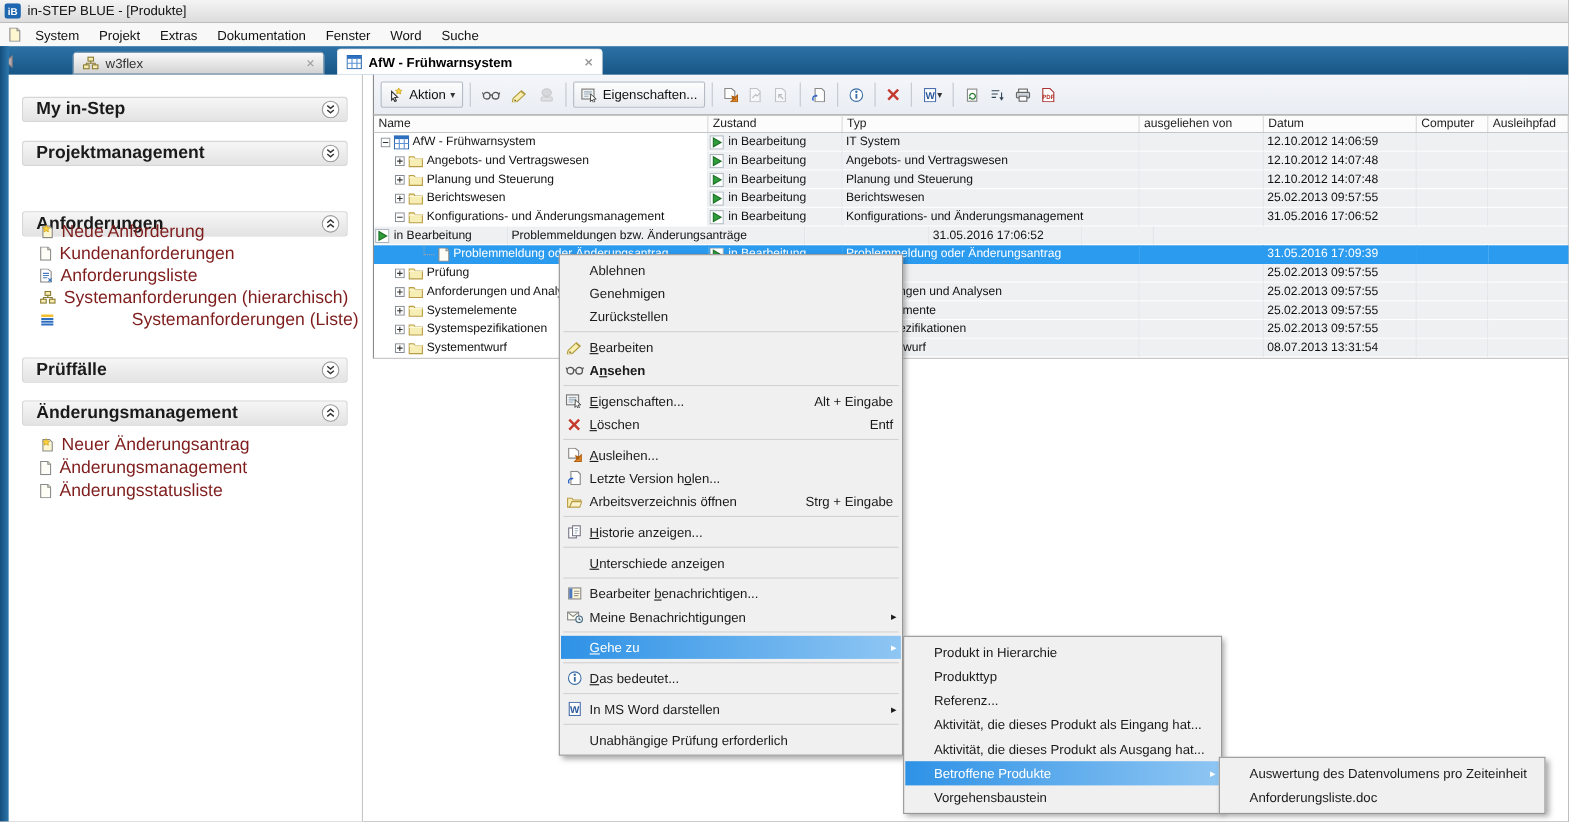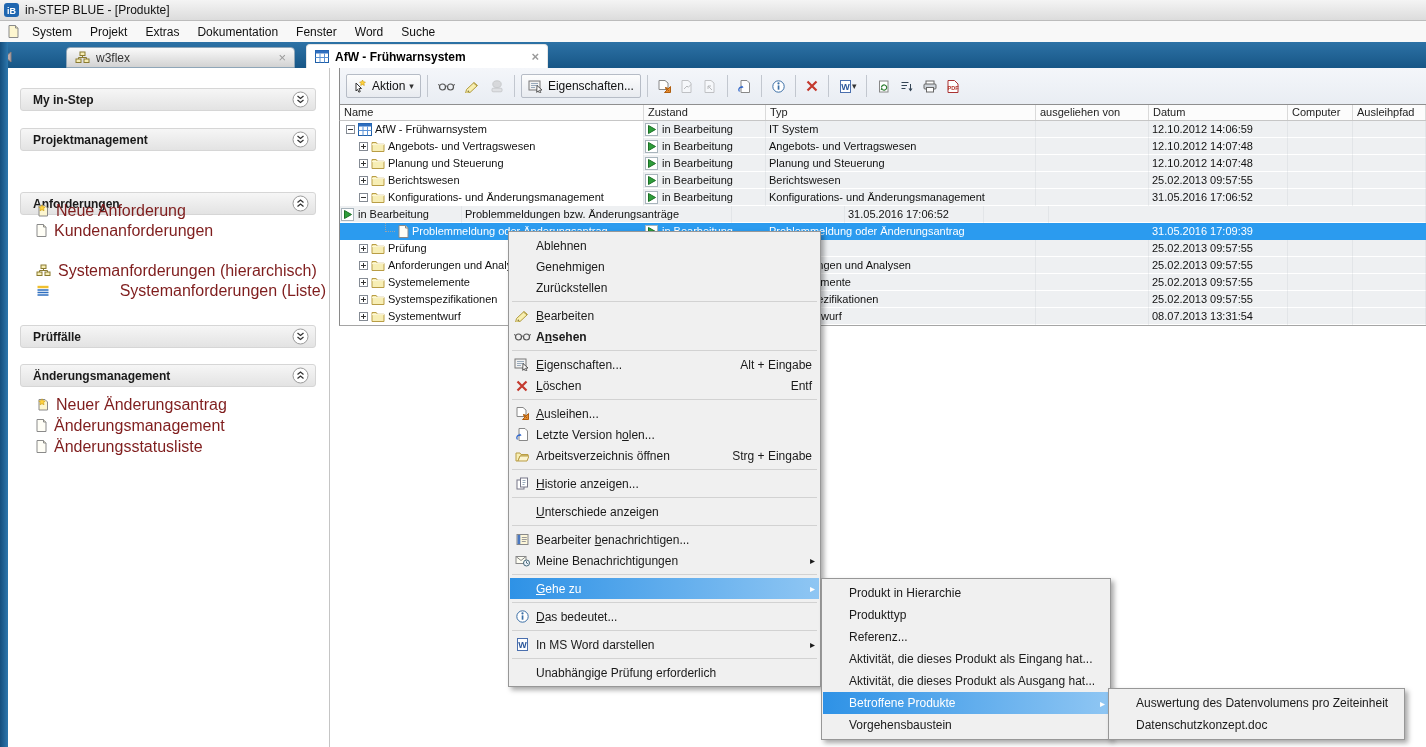--- a/index.html
+++ b/index.html
@@ -26,21 +26,21 @@
   .tab.active{left:263px;top:2px;height:24px;width:242px;background:#fff;
     border:1px solid #e5e5e5;border-bottom:none;font-weight:bold;color:#000;}
   .tab .tclose{margin-left:auto;color:#9a9a9a;font-size:13px;line-height:1;cursor:default;}
   
   .leftframe{position:absolute;left:0;top:42px;width:8px;height:705px;
     background:linear-gradient(90deg,#144e7d,#2d77ad);}
   .sidebar{position:absolute;left:8px;top:68px;width:322px;height:679px;background:#fff;
     border-right:1px solid #c5c5c5;}
   .ssec{position:absolute;left:12px;width:296px;height:23px;border:1px solid #d6d6d6;
     border-radius:3px;background:linear-gradient(#f6f6f6,#e3e3e3);
-    display:flex;align-items:center;padding:0 6px 0 12px;font-size:12px;font-weight:bold;color:#1a1a1a;}
+    display:flex;align-items:center;padding:0 6px 0 12px;font-size:16px;font-weight:bold;color:#1a1a1a;}
   .ssec .chev{margin-left:auto;}
   .sitem{position:absolute;left:28px;width:290px;height:19px;display:flex;align-items:center;
     gap:7px;font-size:16px;color:#7f1d1d;cursor:default;}
   
   .toolbar{position:absolute;left:339px;top:68px;width:1087px;height:36px;
     background:linear-gradient(#f4f6fa,#e9edf3);border-left:1px solid #8a8a8a;
     display:flex;align-items:center;padding:0 4px 0 6px;gap:2px;}
   .tsep{width:1px;height:22px;background:#c2c7cf;margin:0 4px;}
   .tbtn{display:flex;align-items:center;gap:4px;padding:2px 6px;height:24px;font-size:12px;
     border:1px solid #b6bcc6;border-radius:2px;background:linear-gradient(#fdfdfd,#e8ebf0);cursor:default;}
@@ -173,20 +173,30 @@
       </div>
       <div class="sitem" style="top: 153px;">
         <span class="ic">
           <svg width="11" height="13">
             <path d="M1 .5h6.5L10 3v9.5H1z" fill="#fffef6" stroke="#8a8a8a"></path>
             <path d="M7.5 .5V3H10" fill="#e8e4c8" stroke="#8a8a8a"></path>
           </svg>
         </span>
         <span class="silabel">Kundenanforderungen</span>
       </div>
+      <div class="sitem" style="top: 173px;">
+        <span class="ic">
+          <svg width="12" height="13">
+            <path d="M1 .5h6.5L10.5 3v9.5H1z" fill="#fff" stroke="#8a8a8a"></path>
+            <path d="M3 4.5h5.5M3 6.5h5.5M3 8.5h4" stroke="#4477bb"></path>
+            <path d="M8 9l3 3m0-3l-3 3" stroke="#2f6fc0"></path>
+          </svg>
+        </span>
+        <span class="silabel">Anforderungsliste</span>
+      </div>
       <div class="sitem" style="top: 193px;">
         <span class="ic">
           <svg width="15" height="13">
             <rect x="5" y="1" width="5" height="3.5" fill="#f7eeb5" stroke="#8a7a30"></rect>
             <rect x="1" y="8" width="5" height="3.5" fill="#f7eeb5" stroke="#8a7a30"></rect>
             <rect x="9" y="8" width="5" height="3.5" fill="#f7eeb5" stroke="#8a7a30"></rect>
             <path d="M7.5 4.5v2M3.5 8V6.5h8V8" fill="none" stroke="#8a7a30"></path>
           </svg>
         </span>
         <span class="silabel">Systemanforderungen (hierarchisch)</span>
@@ -1081,16 +1091,16 @@
         <span class="cm-label">Vorgehensbaustein</span>
       </div>
     </div>
   <div class="cmenu" id="submenu2" style="left:1108px;top:688px;width:297px;">
       <div class="cm-item h22">
         <span class="cm-icon"></span>
         <span class="cm-label">Auswertung des Datenvolumens pro Zeiteinheit</span>
       </div>
       <div class="cm-item h22">
         <span class="cm-icon"></span>
-        <span class="cm-label">Datenschutzkonzept.doc</span>
+        <span class="cm-label">Anforderungsliste.doc</span>
       </div>
     </div>
 </div>
 
 </body></html>

